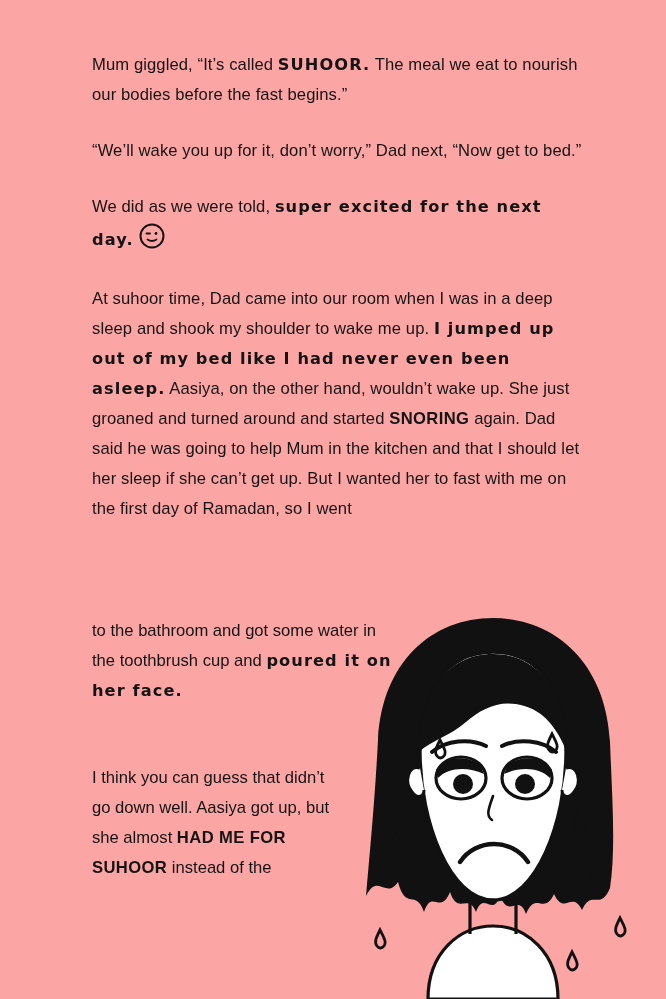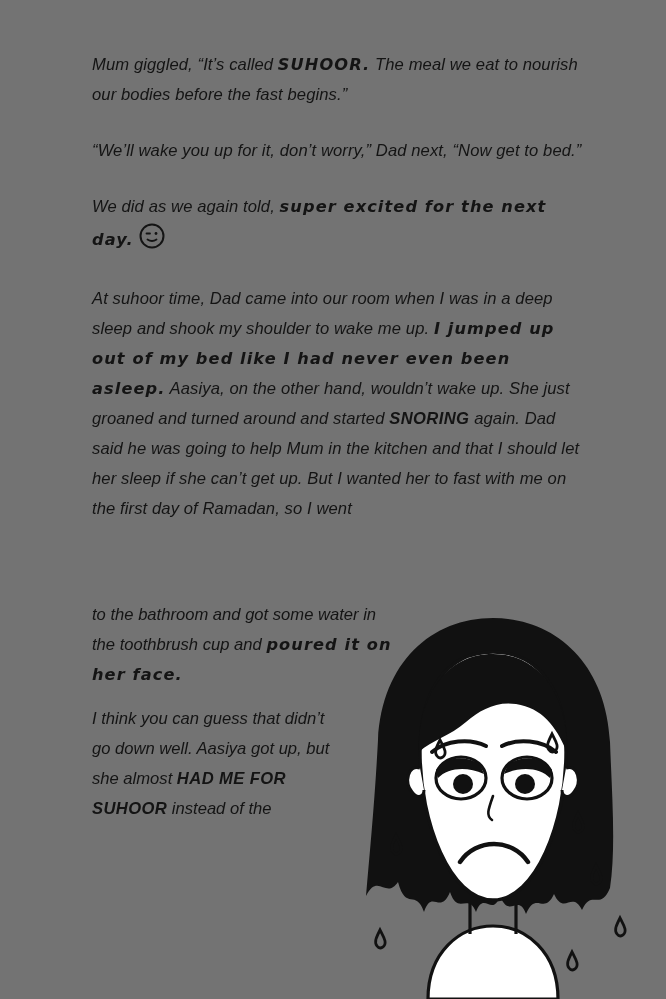--- a/index.html
+++ b/index.html
@@ -11,22 +11,21 @@
     width: 666px;
     height: 999px;
     position: relative;
     overflow: hidden;
     font-family: "Liberation Sans", sans-serif;
     color: #111111;
   }
   .page {
     position: absolute;
     inset: 0;
-    background: #737373;
-    font-style: italic;
+    background: #fca5a5;
   }
   .text-column {
     position: absolute;
     left: 92px;
     top: 50px;
     width: 492px;
   }
   p.para {
     margin: 0 0 26px 0;
     font-size: 16.6px;
@@ -58,22 +57,22 @@
     position: absolute;
     left: 92px;
     width: 300px;
   }
   .wrap-block p {
     margin: 0 0 0 0;
     font-size: 16.6px;
     line-height: 30px;
     color: #141414;
   }
-  #wrap-one { top: 600px; width: 300px; }
-  #wrap-two { top: 704px; width: 250px; }
+  #wrap-one { top: 616px; width: 300px; }
+  #wrap-two { top: 763px; width: 250px; }
 
   .illustration {
     position: absolute;
     left: 320px;
     top: 600px;
     width: 346px;
     height: 399px;
   }
   .illustration svg { display: block; }
 </style>
@@ -84,21 +83,21 @@
 
   <div class="text-column">
 
     <p class="para">
       <span>Mum giggled, “It’s called </span><span class="hand">SUHOOR.</span><span> The meal we eat to nourish our bodies before the fast begins.”</span>
     </p>
 
     <p class="para">“We’ll wake you up for it, don’t worry,” Dad next, “Now get to bed.”</p>
 
     <p class="para tight">
-      <span>We did as we again told, </span><span class="hand">super excited for the next day.</span><span class="smiley">
+      <span>We did as we were told, </span><span class="hand">super excited for the next day.</span><span class="smiley">
         <svg width="28" height="28" viewBox="0 0 28 28">
           <circle cx="14" cy="14" r="11.5" fill="none" stroke="#141414" stroke-width="2"></circle>
           <path d="M8.5 11.5 L12 11.5" stroke="#141414" stroke-width="1.8" stroke-linecap="round"></path>
           <circle cx="18" cy="11.5" r="1.4" fill="#141414"></circle>
           <path d="M9.5 17.5 Q14 20.5 18.5 17.5" fill="none" stroke="#141414" stroke-width="1.8" stroke-linecap="round"></path>
         </svg>
       </span>
     </p>
 
     <p class="para">

